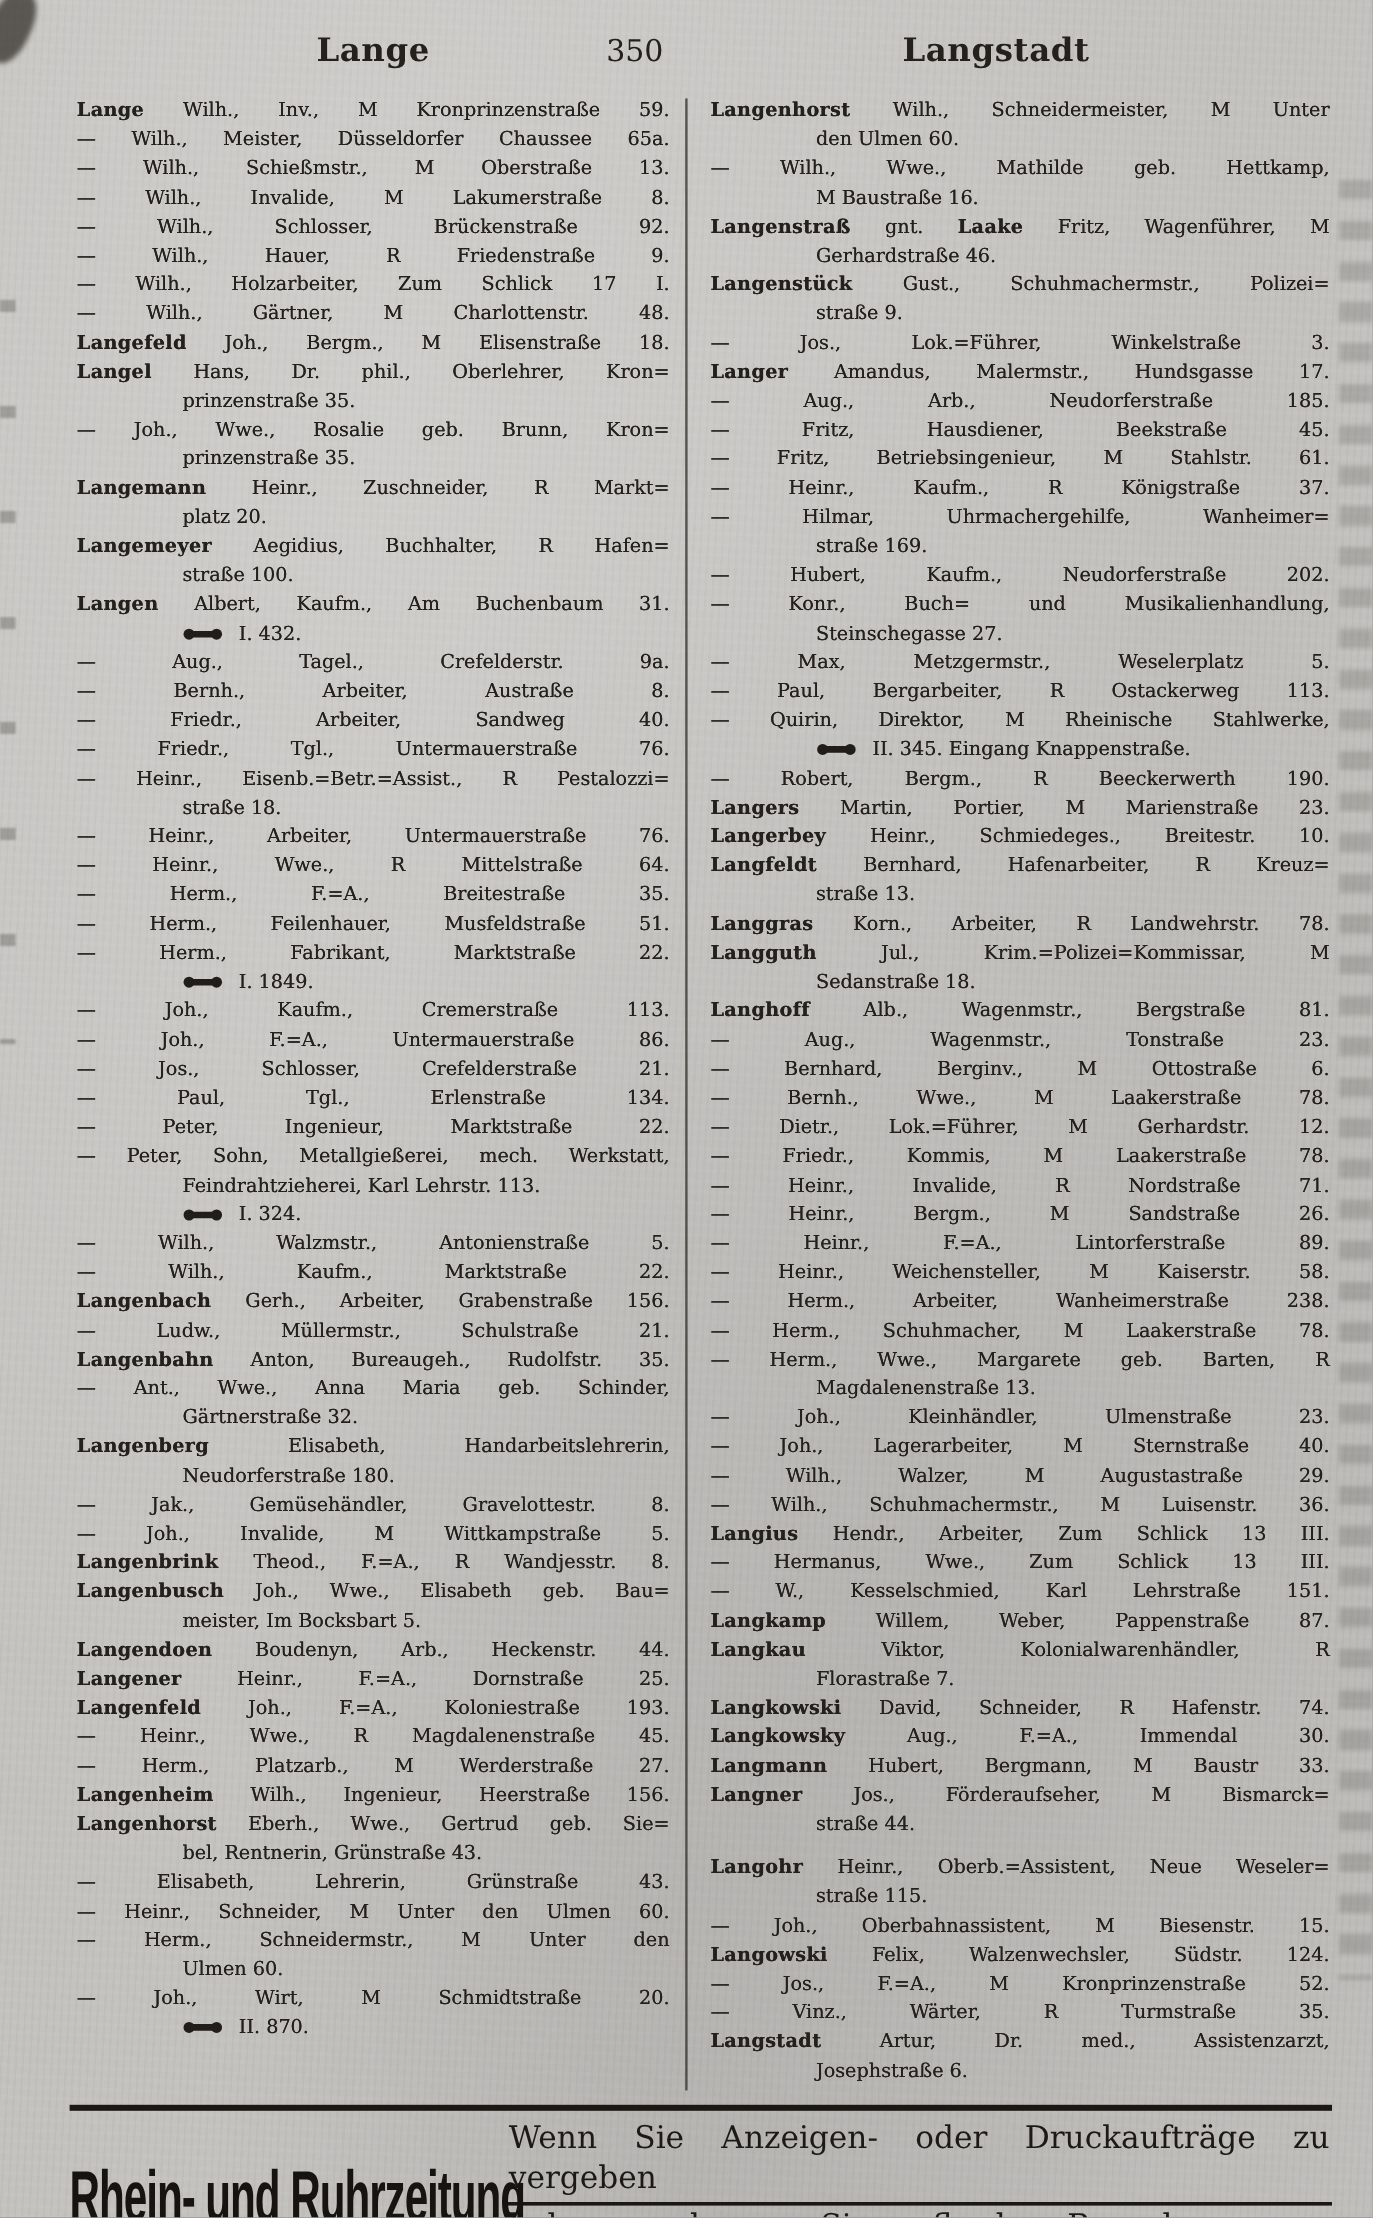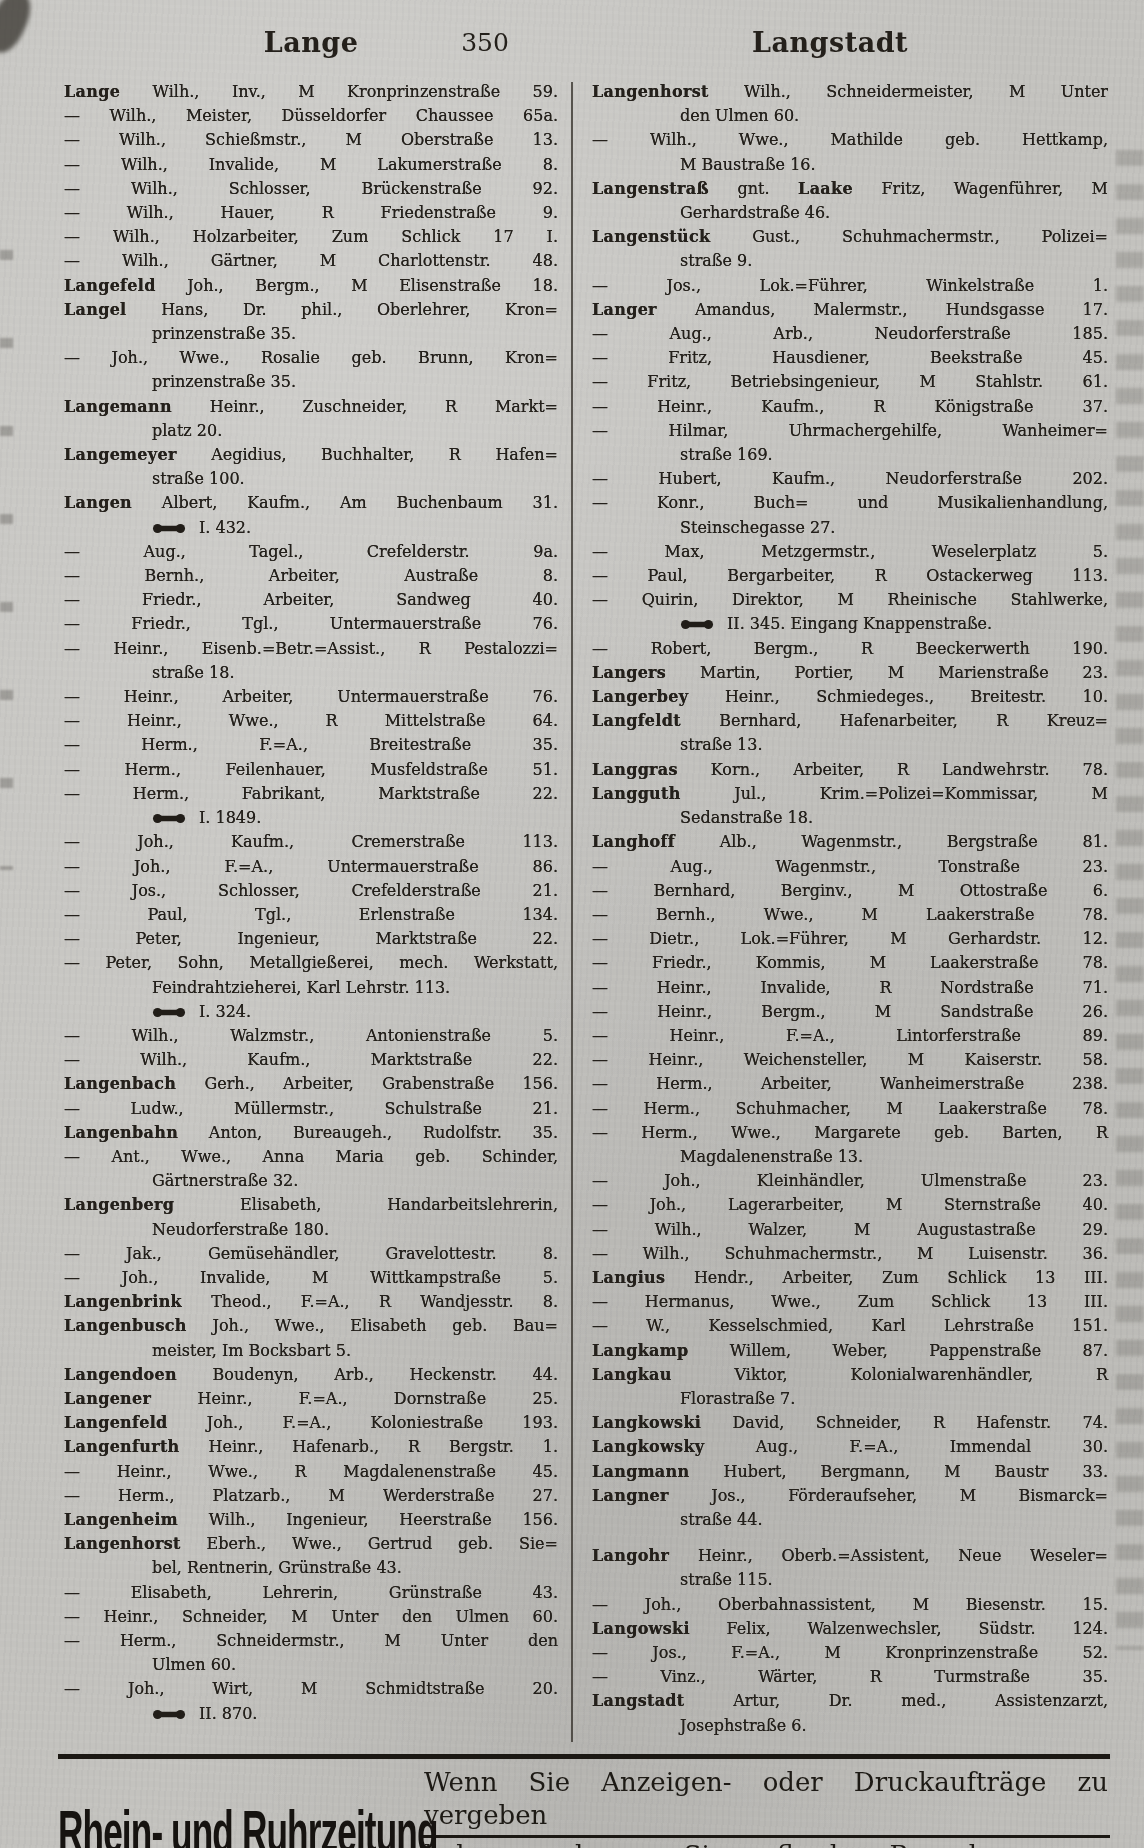--- a/index.html
+++ b/index.html
@@ -19,21 +19,21 @@
   .smudge-corner{position:absolute;left:-8px;top:-10px;width:34px;height:64px;background:#35322c;
     border-radius:45%;transform:rotate(24deg);filter:blur(2px);opacity:.75;}
   .edge-left{position:absolute;left:0;top:250px;width:13px;height:620px;opacity:.55;filter:blur(1px);
     background:repeating-linear-gradient(180deg, rgba(45,42,37,.5) 0 10px, transparent 10px 88px);}
   .edge-right{position:absolute;right:0;top:150px;width:28px;height:1500px;opacity:.5;filter:blur(1.6px);
     background:repeating-linear-gradient(180deg, rgba(52,49,43,.35) 0 16px, transparent 16px 34px);}
   
   .hdr-item{position:absolute;top:26px;height:34px;font-size:27px;line-height:34px;}
   .hdr-title{font-weight:bold;letter-spacing:.5px;}
   .hdr-left{left:64px;width:494px;text-align:center;}
-  .hdr-num{left:420px;width:130px;text-align:center;font-size:25px;}
+  .hdr-num{left:464px;width:130px;text-align:center;font-size:25px;}
   .hdr-right{left:580px;width:500px;text-align:center;}
   
   .col{position:absolute;top:80px;font-size:16px;line-height:24.2px;
     text-shadow:0 0 .5px rgba(25,22,18,.85);}
   #col-left{left:64px;width:494px;}
   #col-right{left:592px;width:516px;}
   .divider{position:absolute;left:571px;top:82px;height:1660px;width:2px;background:#3a3630;opacity:.8;}
   .ln{white-space:normal;}
   .ln.h,.ln.d{text-align:justify;text-align-last:justify;}
   .ln.c{padding-left:88px;}
@@ -127,21 +127,20 @@
       <div class="ln h"><span class="hw">Langenberg</span><span> Elisabeth, Handarbeitslehrerin,</span></div>
       <div class="ln c"><span>Neudorferstraße 180.</span></div>
       <div class="ln d"><span>— Jak., Gemüsehändler, Gravelottestr. 8.</span></div>
       <div class="ln d"><span>— Joh., Invalide, M Wittkampstraße 5.</span></div>
       <div class="ln h"><span class="hw">Langenbrink</span><span> Theod., F.=A., R Wandjesstr. 8.</span></div>
       <div class="ln h"><span class="hw">Langenbusch</span><span> Joh., Wwe., Elisabeth geb. Bau=</span></div>
       <div class="ln c"><span>meister, Im Bocksbart 5.</span></div>
       <div class="ln h"><span class="hw">Langendoen</span><span> Boudenyn, Arb., Heckenstr. 44.</span></div>
       <div class="ln h"><span class="hw">Langener</span><span> Heinr., F.=A., Dornstraße 25.</span></div>
       <div class="ln h"><span class="hw">Langenfeld</span><span> Joh., F.=A., Koloniestraße 193.</span></div>
-      <div class="ln h"><span class="hw">Langenfurth</span><span> Heinr., Hafenarb., R Bergstr. 1.</span></div>
       <div class="ln d"><span>— Heinr., Wwe., R Magdalenenstraße 45.</span></div>
       <div class="ln d"><span>— Herm., Platzarb., M Werderstraße 27.</span></div>
       <div class="ln h"><span class="hw">Langenheim</span><span> Wilh., Ingenieur, Heerstraße 156.</span></div>
       <div class="ln h"><span class="hw">Langenhorst</span><span> Eberh., Wwe., Gertrud geb. Sie=</span></div>
       <div class="ln c"><span>bel, Rentnerin, Grünstraße 43.</span></div>
       <div class="ln d"><span>— Elisabeth, Lehrerin, Grünstraße 43.</span></div>
       <div class="ln d"><span>— Heinr., Schneider, M Unter den Ulmen 60.</span></div>
       <div class="ln d"><span>— Herm., Schneidermstr., M Unter den</span></div>
       <div class="ln c"><span>Ulmen 60.</span></div>
       <div class="ln d"><span>— Joh., Wirt, M Schmidtstraße 20.</span></div>
@@ -154,21 +153,21 @@
   <div class="divider"></div>
   <div class="col" id="col-right">
       <div class="ln h"><span class="hw">Langenhorst</span><span> Wilh., Schneidermeister, M Unter</span></div>
       <div class="ln c"><span>den Ulmen 60.</span></div>
       <div class="ln d"><span>— Wilh., Wwe., Mathilde geb. Hettkamp,</span></div>
       <div class="ln c"><span>M Baustraße 16.</span></div>
       <div class="ln h"><span class="hw">Langenstraß</span><span> gnt. </span><span class="hw">Laake</span><span> Fritz, Wagenführer, M</span></div>
       <div class="ln c"><span>Gerhardstraße 46.</span></div>
       <div class="ln h"><span class="hw">Langenstück</span><span> Gust., Schuhmachermstr., Polizei=</span></div>
       <div class="ln c"><span>straße 9.</span></div>
-      <div class="ln d"><span>— Jos., Lok.=Führer, Winkelstraße 1.</span></div>
+      <div class="ln d"><span>— Jos., Lok.=Führer, Winkelstraße 3.</span></div>
       <div class="ln h"><span class="hw">Langer</span><span> Amandus, Malermstr., Hundsgasse 17.</span></div>
       <div class="ln d"><span>— Aug., Arb., Neudorferstraße 185.</span></div>
       <div class="ln d"><span>— Fritz, Hausdiener, Beekstraße 45.</span></div>
       <div class="ln d"><span>— Fritz, Betriebsingenieur, M Stahlstr. 61.</span></div>
       <div class="ln d"><span>— Heinr., Kaufm., R Königstraße 37.</span></div>
       <div class="ln d"><span>— Hilmar, Uhrmachergehilfe, Wanheimer=</span></div>
       <div class="ln c"><span>straße 169.</span></div>
       <div class="ln d"><span>— Hubert, Kaufm., Neudorferstraße 202.</span></div>
       <div class="ln d"><span>— Konr., Buch= und Musikalienhandlung,</span></div>
       <div class="ln c"><span>Steinschegasse 27.</span></div>

